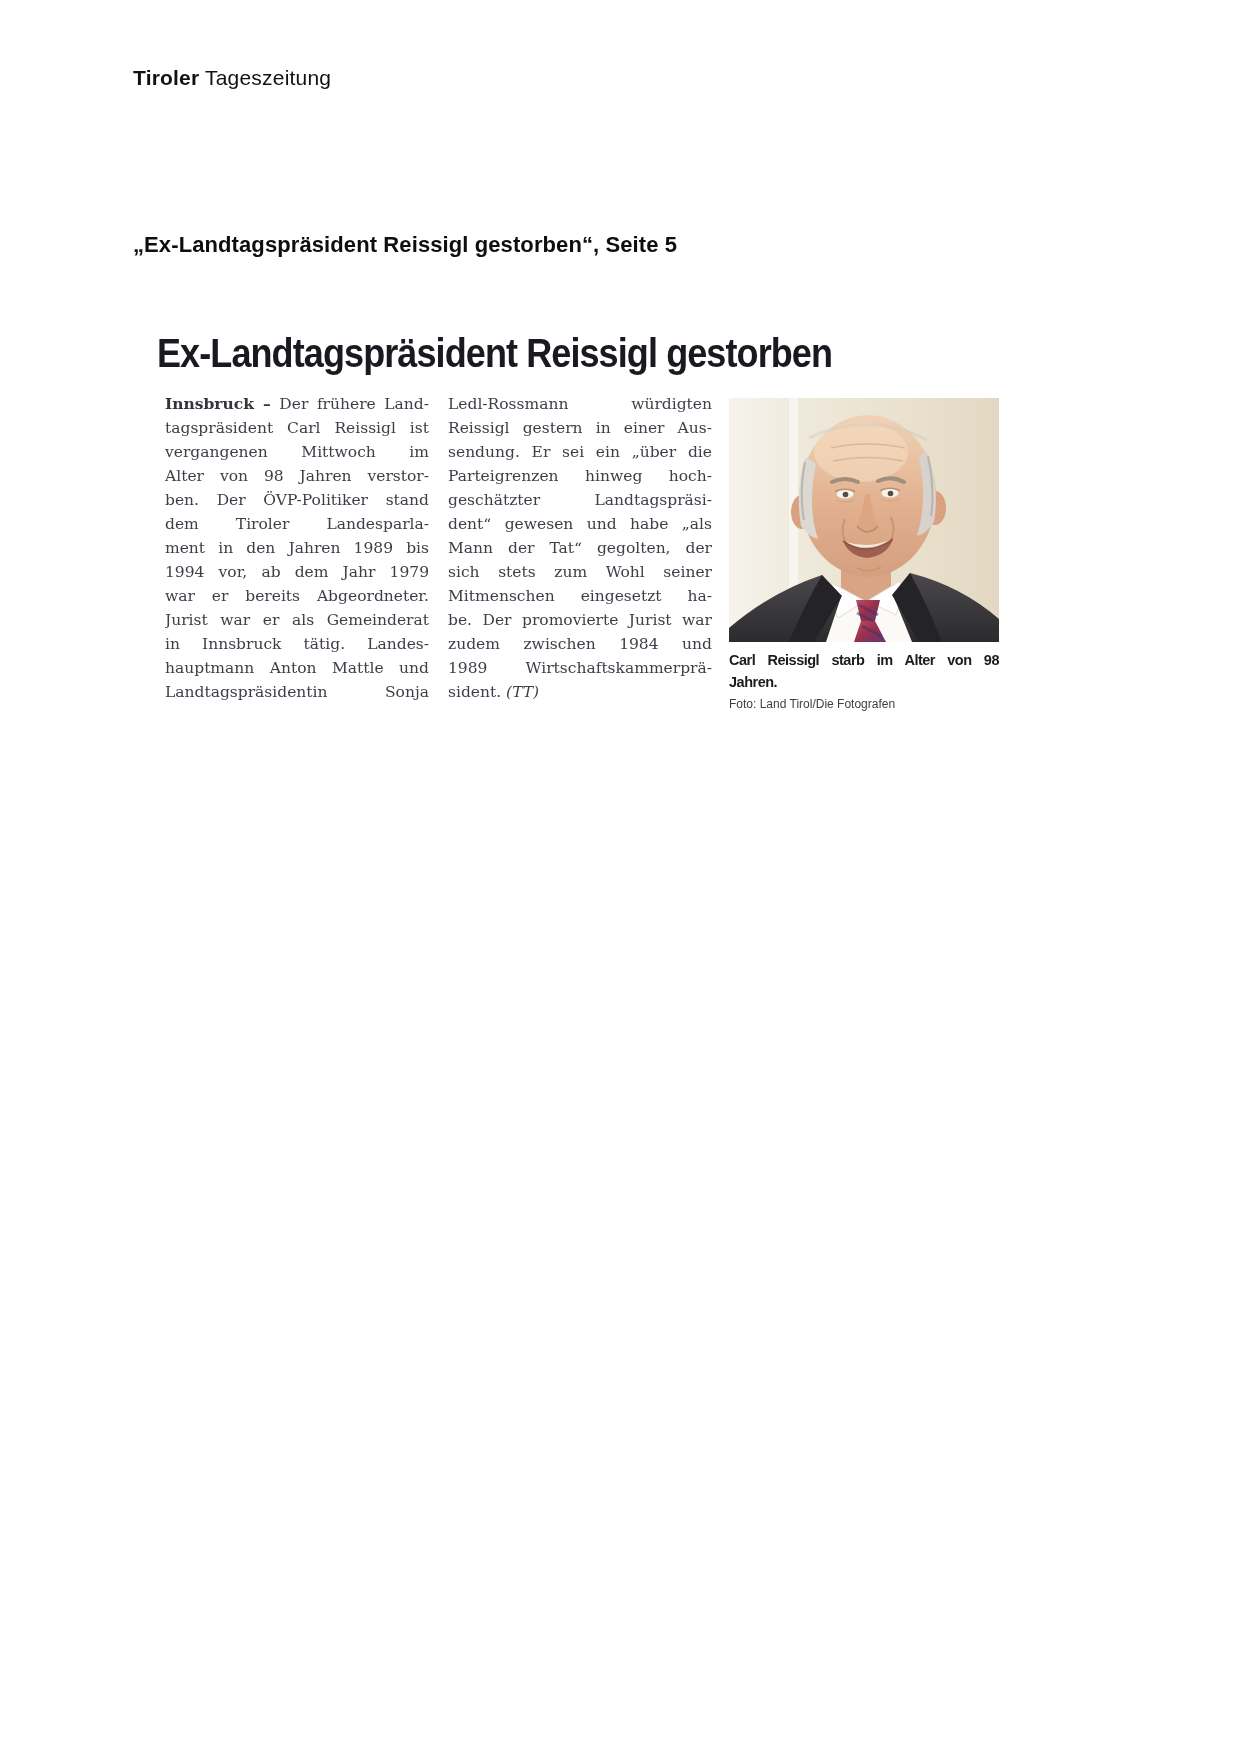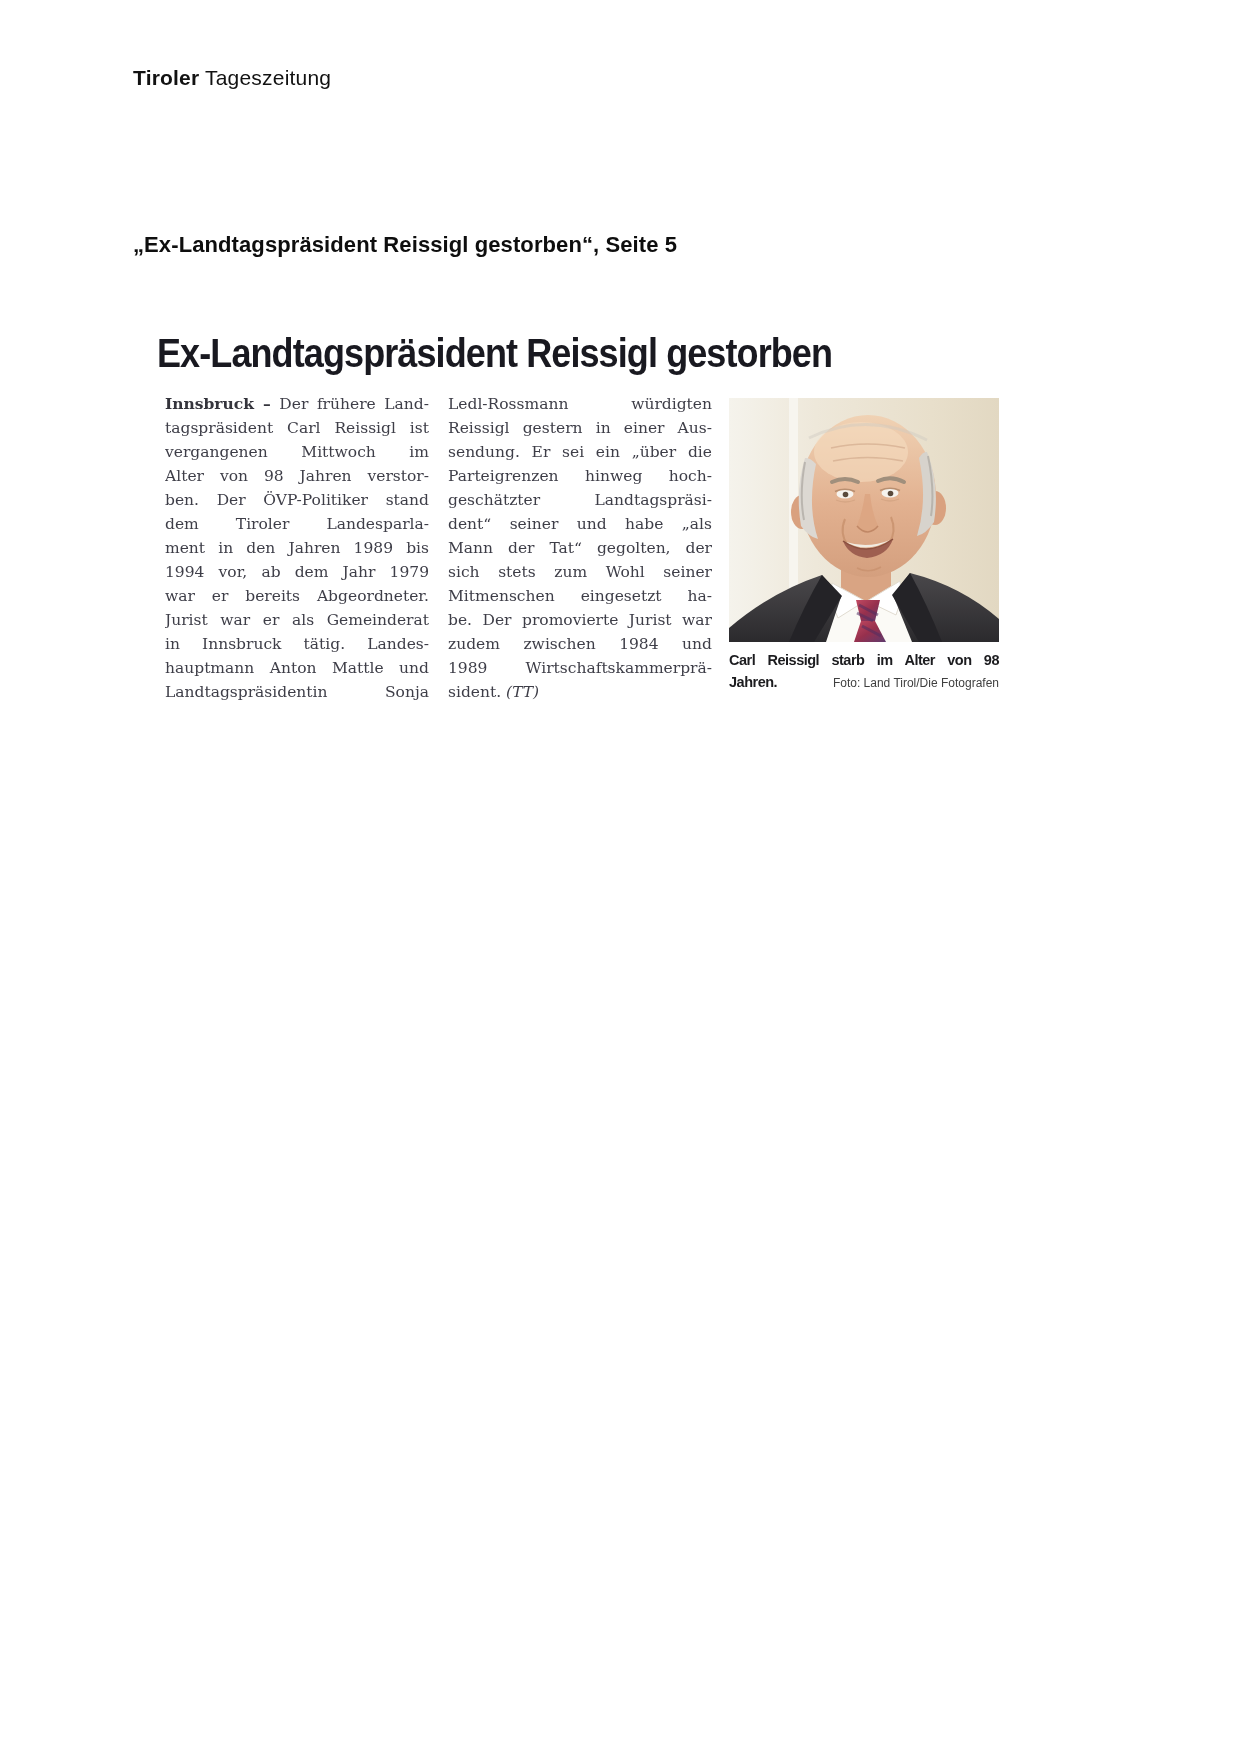--- a/index.html
+++ b/index.html
@@ -45,21 +45,21 @@
 
   
   .photo-block { position:absolute; left:572px; top:68px; width:270px; margin:0; }
   .photo-frame { width:270px; height:244px; display:block; }
   .caption {
     margin-top:7px; width:270px;
     font-family:"Liberation Sans", sans-serif; font-weight:700;
     font-size:14.5px; line-height:22px; letter-spacing:-0.5px; color:#1c1c1f;
   }
   .cap-line1 { text-align:justify; text-align-last:justify; }
-  .cap-line2 { display:flex; justify-content:space-between; align-items:baseline; }
+  .cap-line2 { display:flex; justify-content:space-between; align-items:baseline;flex-direction:column; }
   .cap-credit {
     font-weight:400; font-size:12px; letter-spacing:0; color:#3f3f3f;
   }
 </style>
 </head>
 <body>
 
 <div class="page">
 
   <div class="masthead">
@@ -89,21 +89,21 @@
         <div class="ln">hauptmann Anton Mattle und</div>
         <div class="ln">Landtagspräsidentin Sonja</div>
       </div>
 
       <div class="col col2">
         <div class="ln">Ledl-Rossmann würdigten</div>
         <div class="ln">Reissigl gestern in einer Aus-</div>
         <div class="ln">sendung. Er sei ein „über die</div>
         <div class="ln">Parteigrenzen hinweg hoch-</div>
         <div class="ln">geschätzter Landtagspräsi-</div>
-        <div class="ln">dent“ seiner und habe „als</div>
+        <div class="ln">dent“ gewesen und habe „als</div>
         <div class="ln">Mann der Tat“ gegolten, der</div>
         <div class="ln">sich stets zum Wohl seiner</div>
         <div class="ln">Mitmenschen eingesetzt ha-</div>
         <div class="ln">be. Der promovierte Jurist war</div>
         <div class="ln">zudem zwischen 1984 und</div>
         <div class="ln">1989 Wirtschaftskammerprä-</div>
         <div class="ln noj"><span>sident.</span>
           <span class="sig">(TT)</span></div>
       </div>
     </div>

